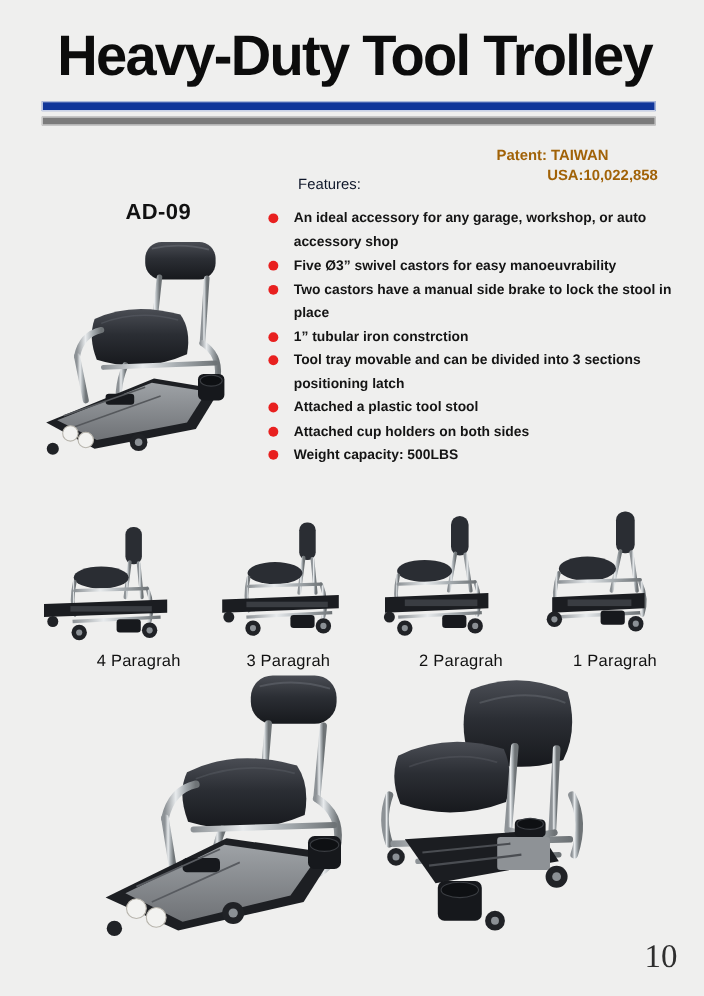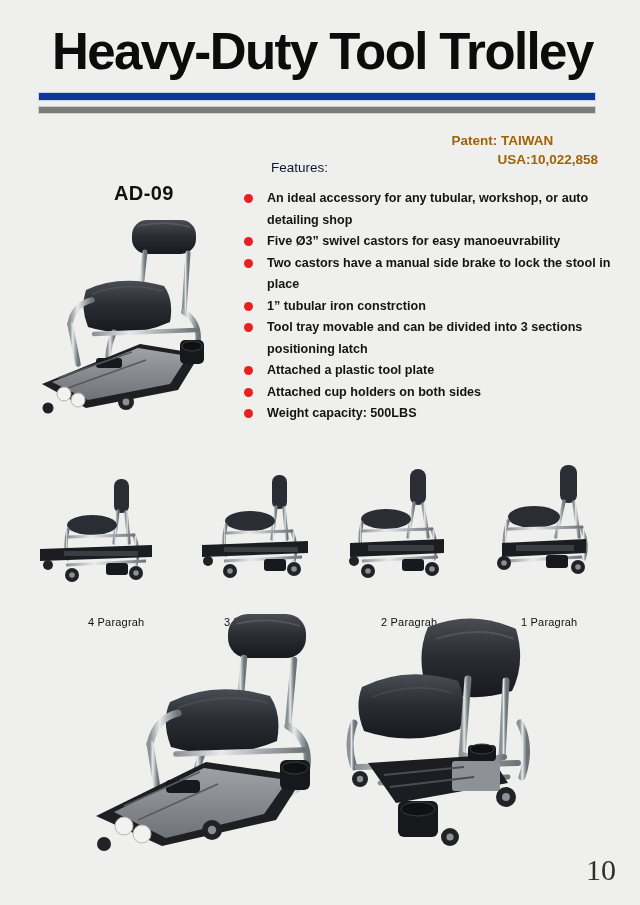--- a/index.html
+++ b/index.html
@@ -64,21 +64,21 @@
     position:absolute;left:3px;top:6px;
     width:9px;height:9px;border-radius:50%;background:#e8201f;
   }
 
   
   .hero-main{position:absolute;left:28px;top:212px;width:200px;height:220px;}
   .thumb-row{position:absolute;left:0;top:455px;width:640px;height:160px;}
   .thumb{position:absolute;width:140px;height:125px;}
   .thumb-cap{
     position:absolute;top:592px;
-    font-size:11px;color:#111;letter-spacing:.2px;white-space:nowrap;margin-top:24px;
+    font-size:15px;color:#111;letter-spacing:.2px;white-space:nowrap;
   }
   .big-left{position:absolute;left:88px;top:608px;width:255px;height:255px;}
   .big-right{position:absolute;left:340px;top:605px;width:232px;height:258px;}
 
   
   .pageno{
     position:absolute;right:24px;bottom:18px;
     font-family:"Liberation Serif", serif;
     font-size:30px;color:#2e2e2e;
   }
@@ -97,41 +97,41 @@
     <div>Patent: TAIWAN</div>
     <div class="l2">USA:10,022,858</div>
   </div>
 
   <div class="model">AD-09</div>
 
   <div class="features-label">Features:</div>
   <div class="features">
     <div class="feat">
       <span class="dot"></span>
-      <span>An ideal accessory for any tubular, workshop, or auto detailing shop</span>
+      <span>An ideal accessory for any garage, workshop, or auto accessory shop</span>
     </div>
     <div class="feat">
       <span class="dot"></span>
       <span>Five Ø3” swivel castors for easy manoeuvrability</span>
     </div>
     <div class="feat">
       <span class="dot"></span>
       <span>Two castors have a manual side brake to lock the stool in place</span>
     </div>
     <div class="feat">
       <span class="dot"></span>
       <span>1” tubular iron constrction</span>
     </div>
     <div class="feat">
       <span class="dot"></span>
       <span>Tool tray movable and can be divided into 3 sections positioning latch</span>
     </div>
     <div class="feat">
       <span class="dot"></span>
-      <span>Attached a plastic tool plate</span>
+      <span>Attached a plastic tool stool</span>
     </div>
     <div class="feat">
       <span class="dot"></span>
       <span>Attached cup holders on both sides</span>
     </div>
     <div class="feat">
       <span class="dot"></span>
       <span>Weight capacity: 500LBS</span>
     </div>
   </div>

